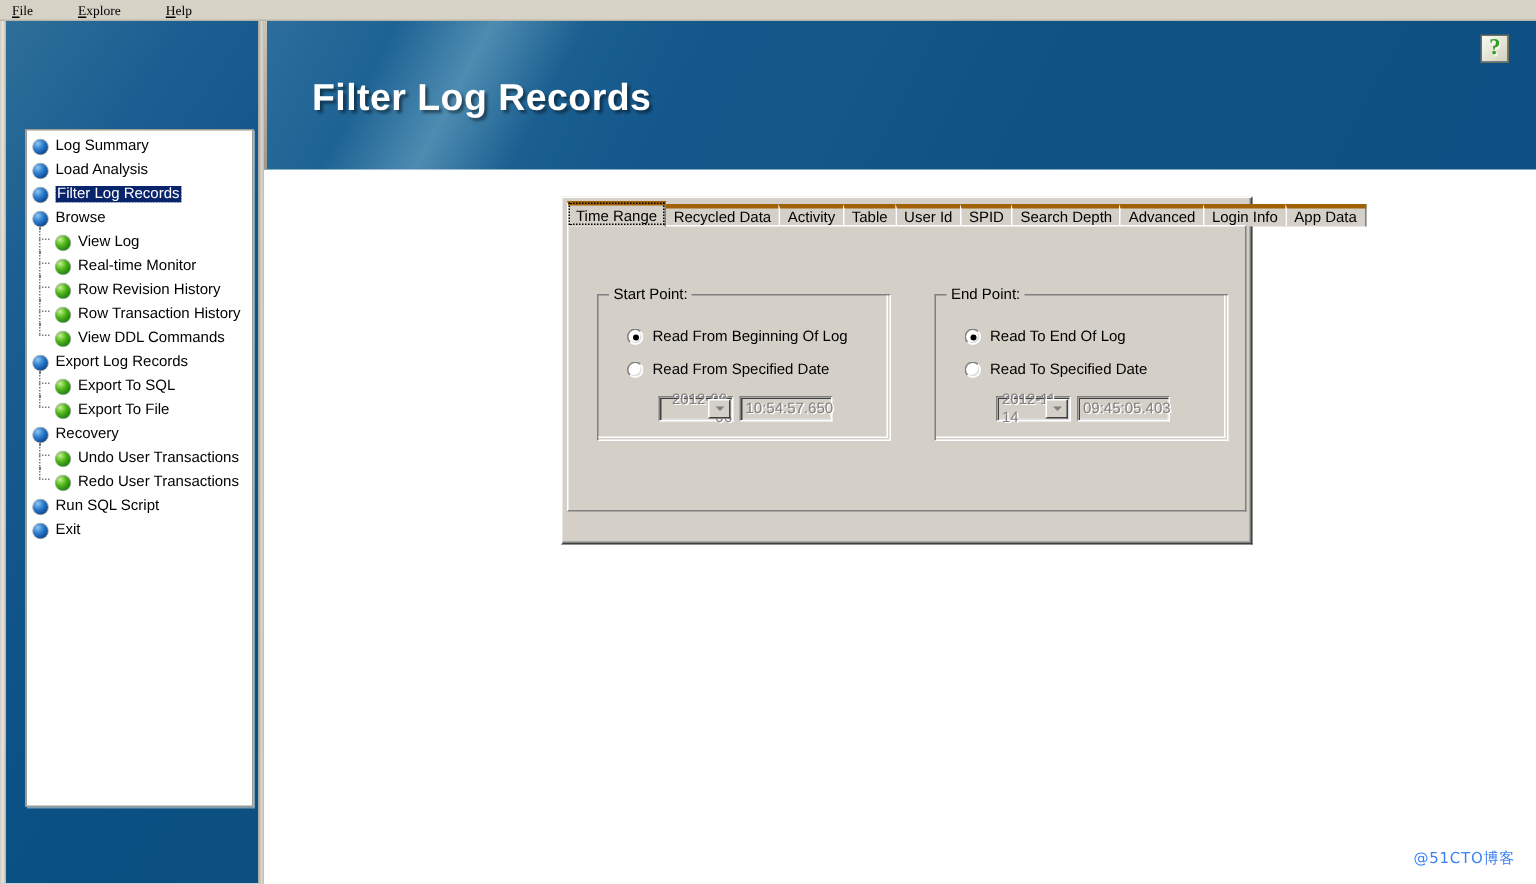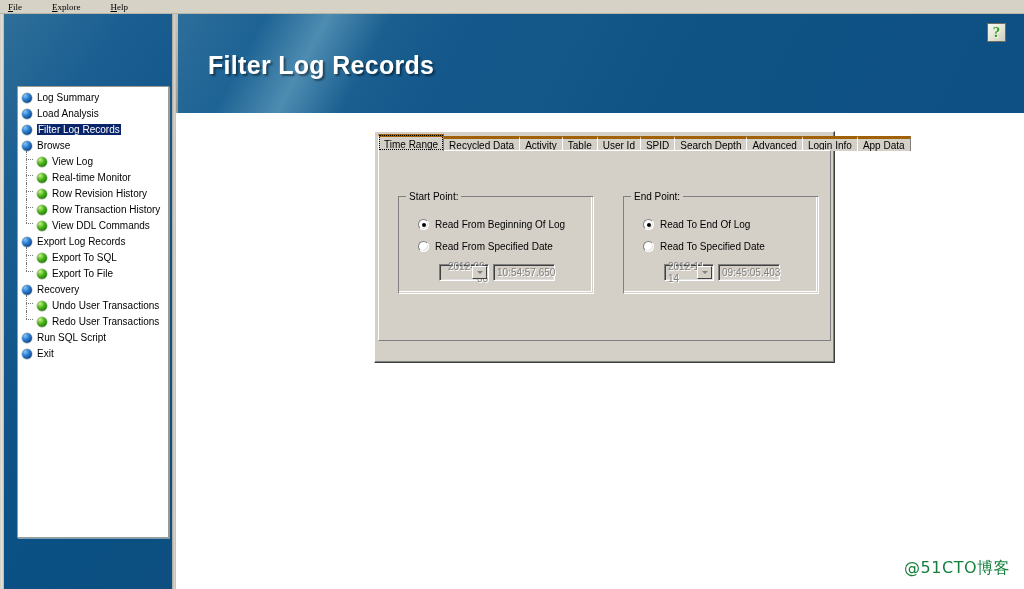--- a/index.html
+++ b/index.html
@@ -400,22 +400,22 @@
     display: flex; align-items: center; justify-content: center;
     font-size: 10px;
     color: #000;
     cursor: pointer;
   }
   .btn u { text-decoration: underline; }
 
   
   #watermark {
     position: absolute; right: 14px; bottom: 10px;
-    font-size: 16px;
-    color: #15803d;
+    font-size: 10px;
+    color: #3b82f6;
     font-family: "DejaVu Sans", sans-serif;
     letter-spacing: 0.5px;
     z-index: 40;
     white-space: nowrap;
   }
 </style>
 </head>
 <body>
 
 <div id="app">

